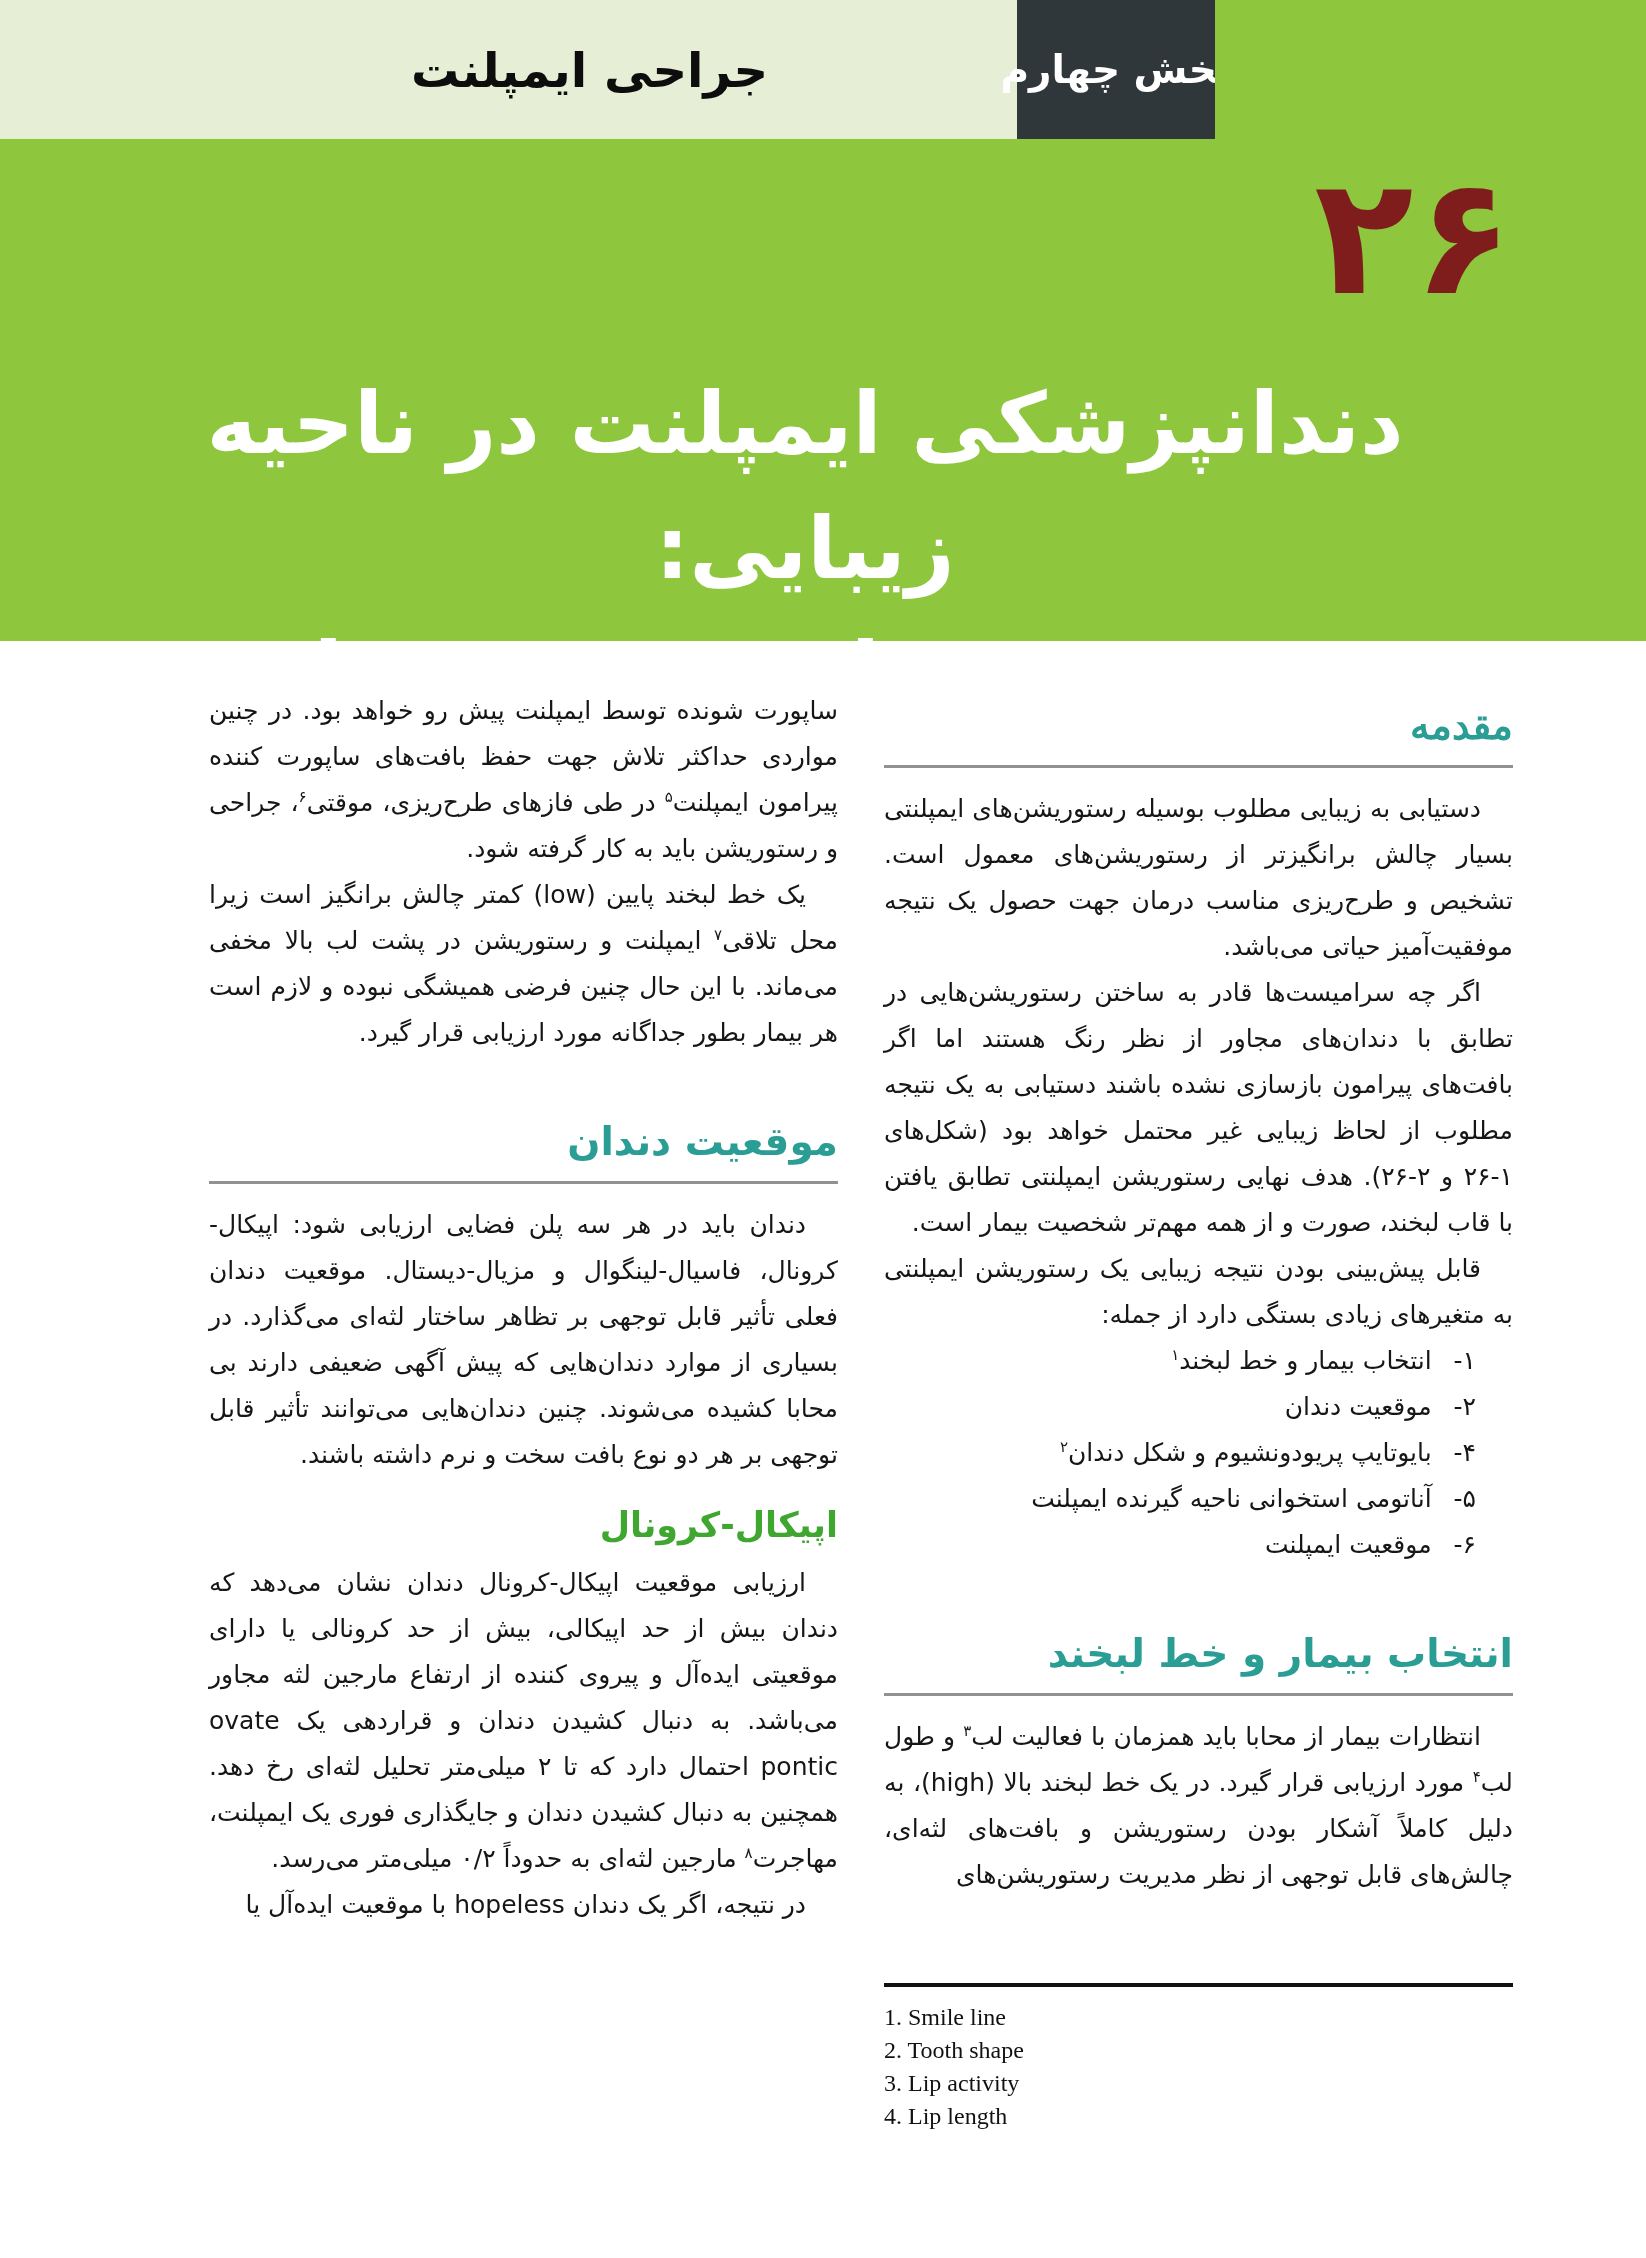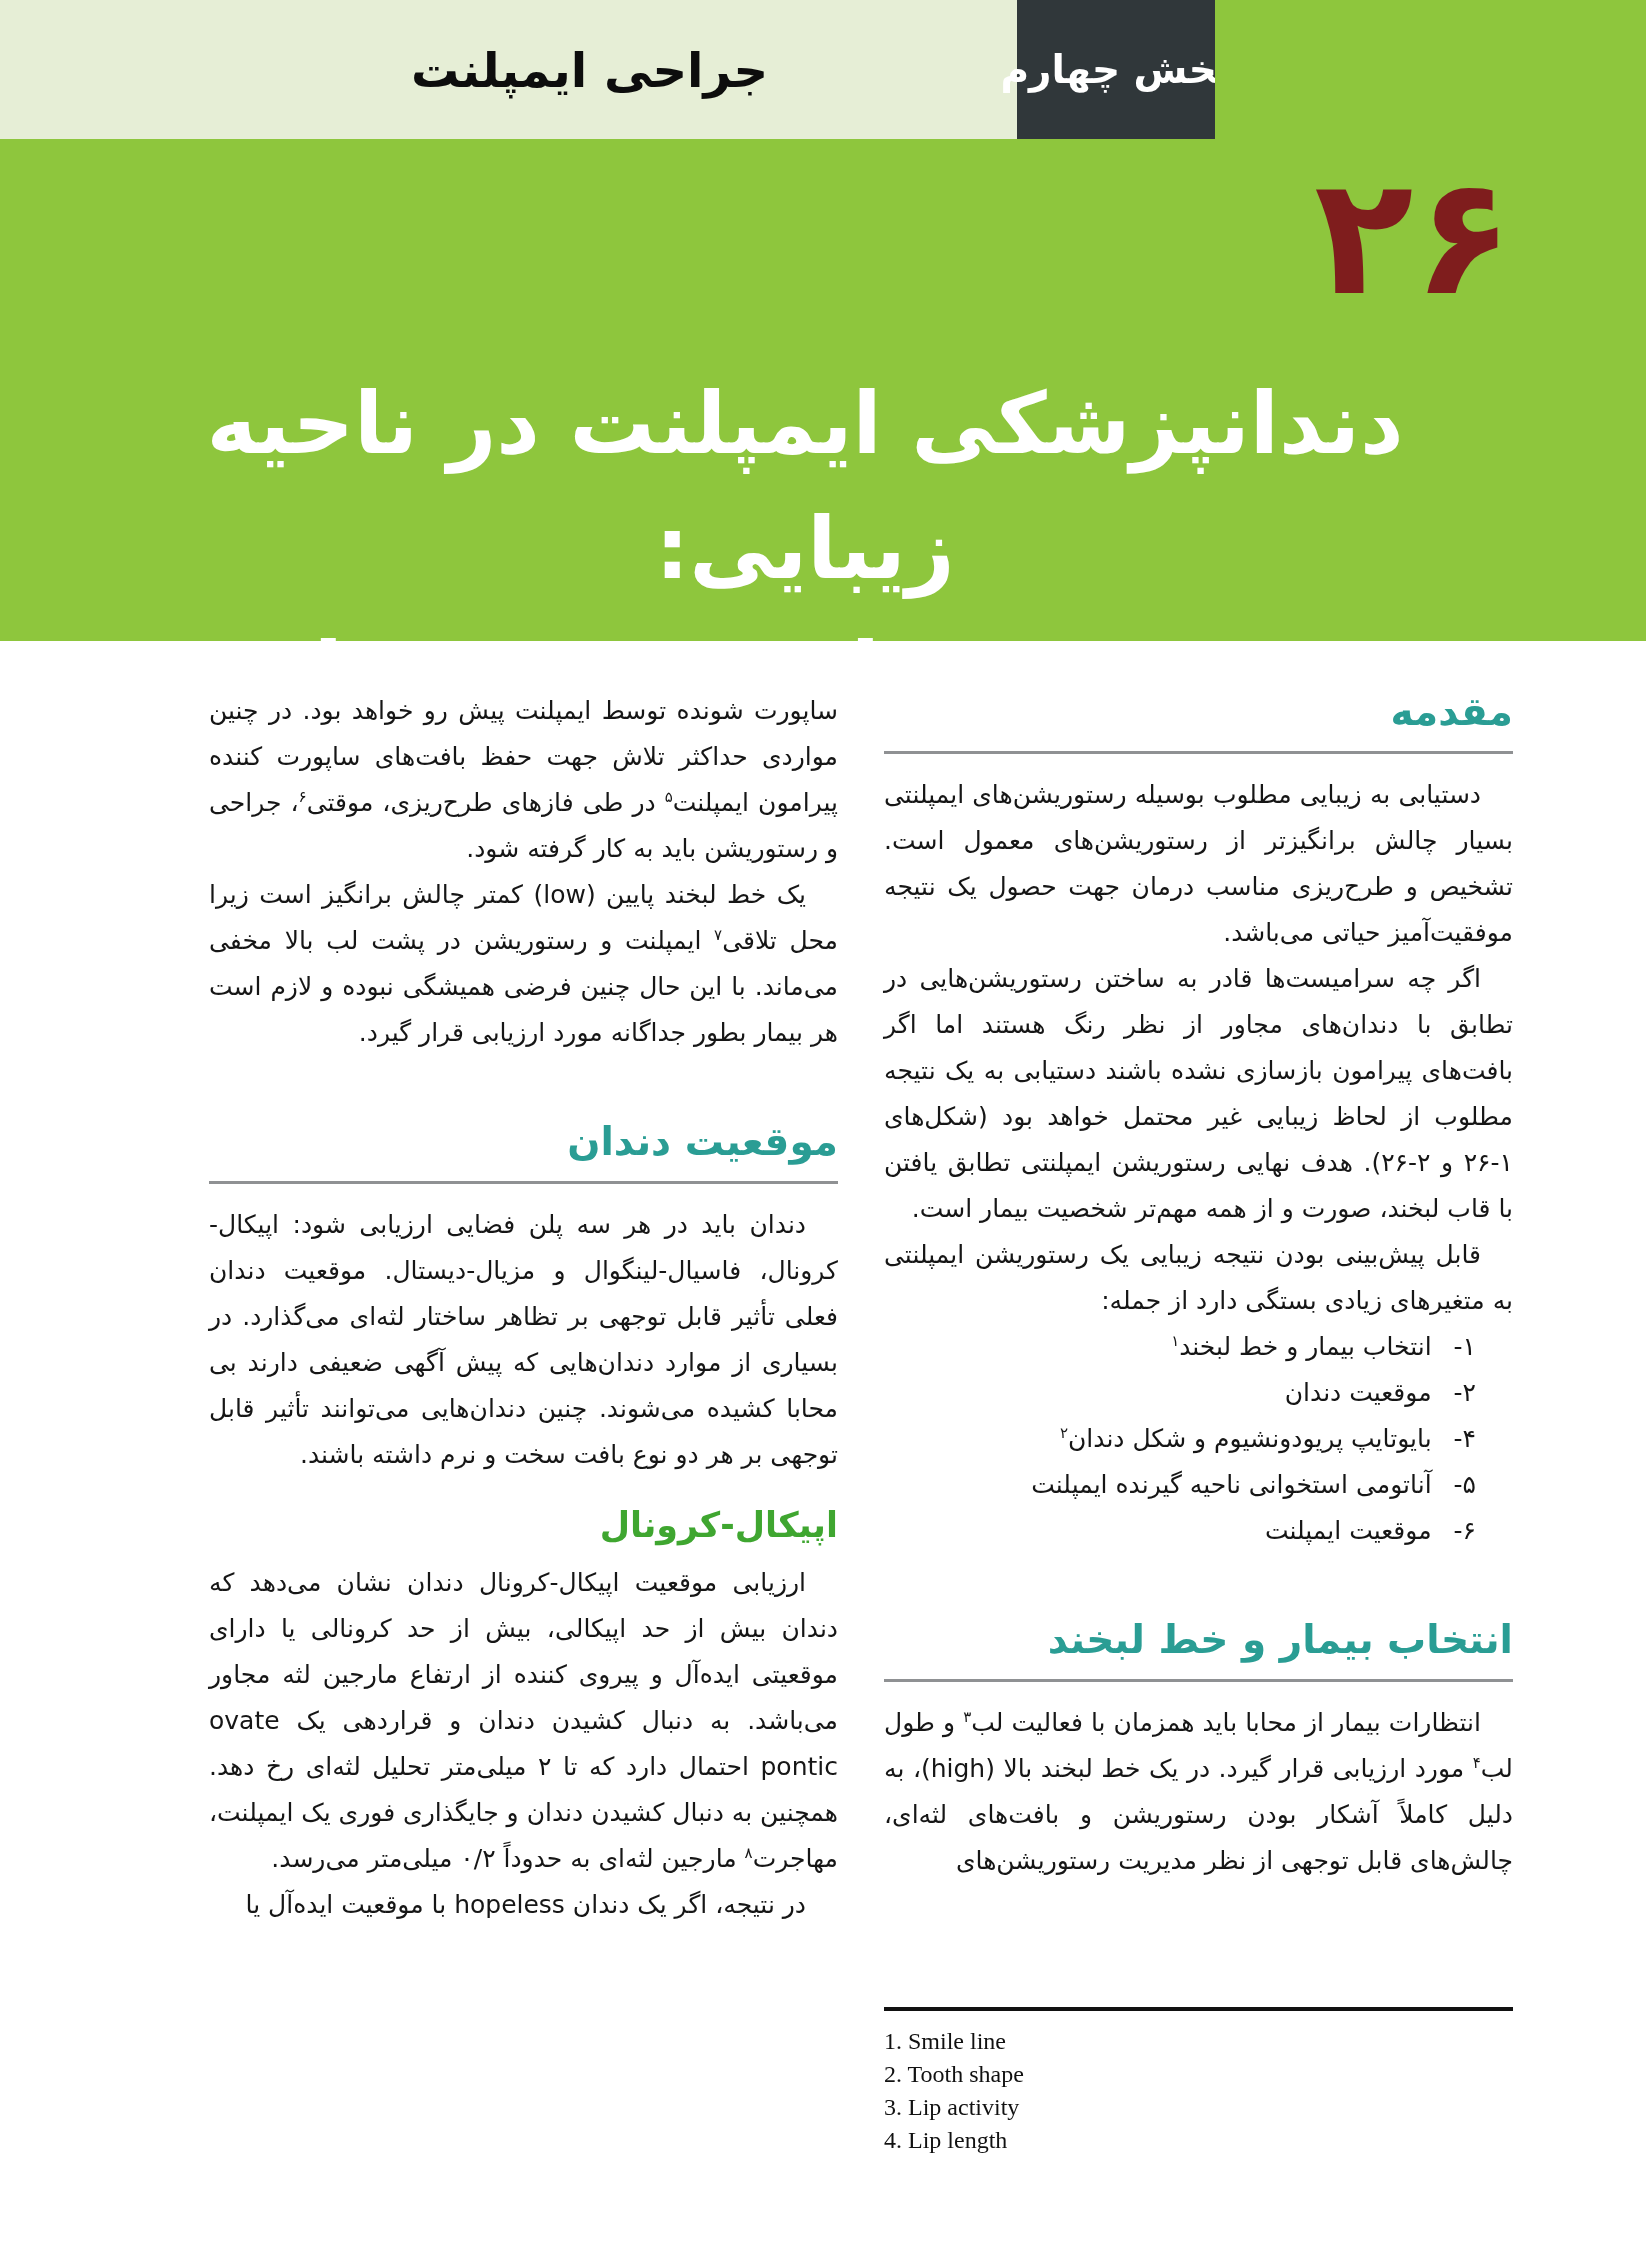--- a/index.html
+++ b/index.html
@@ -55,21 +55,21 @@
     position:absolute;top:688px;width:629px;
     font-size:25px;line-height:46px;color:var(--body-text);
     text-align:justify;
   }
   .col-right{right:133px;}
   .col-left{right:808px;}
   .section-heading{
     font-size:39px;line-height:1.25;font-weight:bold;color:var(--heading-teal);
     text-align:right;margin:62px 0 0 0;
   }
-  .section-heading.first{margin-top:0;}
+  .section-heading.first{margin-top:14px;font-family:Liberation Serif, serif;}
   .heading-rule{height:3.5px;background:var(--rule-grey);margin:14px 0 17.6px 0;}
   .sub-heading{
     font-size:35px;line-height:1.25;font-weight:bold;color:var(--subheading-green);
     text-align:right;margin:26.5px 0 12.4px 0;
   }
   p.para{margin:0;}
   p.para.indent{text-indent:32px;}
   sup.fn-marker{font-size:60%;line-height:0;}
   .variables-list{padding:0 37px 0 0;}
   .list-item{}
@@ -127,21 +127,21 @@
       <p class="para"><span>ساپورت شونده توسط ایمپلنت پیش رو خواهد بود. در چنین مواردی حداکثر تلاش جهت حفظ بافت‌های ساپورت کننده پیرامون ایمپلنت</span><sup class="fn-marker">۵</sup><span> در طی فازهای طرح‌ریزی، موقتی</span><sup class="fn-marker">۶</sup><span>، جراحی و رستوریشن باید به کار گرفته شود.</span></p>
       <p class="para indent"><span>یک خط لبخند پایین (low) کمتر چالش برانگیز است زیرا محل تلاقی</span><sup class="fn-marker">۷</sup><span> ایمپلنت و رستوریشن در پشت لب بالا مخفی می‌ماند. با این حال چنین فرضی همیشگی نبوده و لازم است هر بیمار بطور جداگانه مورد ارزیابی قرار گیرد.</span></p>
       <div class="section-heading">موقعیت دندان</div>
       <div class="heading-rule"></div>
       <p class="para indent"><span>دندان باید در هر سه پلن فضایی ارزیابی شود: اپیکال-کرونال، فاسیال-لینگوال و مزیال-دیستال. موقعیت دندان فعلی تأثیر قابل توجهی بر تظاهر ساختار لثه‌ای می‌گذارد. در بسیاری از موارد دندان‌هایی که پیش آگهی ضعیفی دارند بی محابا کشیده می‌شوند. چنین دندان‌هایی می‌توانند تأثیر قابل توجهی بر هر دو نوع بافت سخت و نرم داشته باشند.</span></p>
       <div class="sub-heading">اپیکال-کرونال</div>
       <p class="para indent"><span>ارزیابی موقعیت اپیکال-کرونال دندان نشان می‌دهد که دندان بیش از حد اپیکالی، بیش از حد کرونالی یا دارای موقعیتی ایده‌آل و پیروی کننده از ارتفاع مارجین لثه مجاور می‌باشد. به دنبال کشیدن دندان و قراردهی یک ovate pontic احتمال دارد که تا ۲ میلی‌متر تحلیل لثه‌ای رخ دهد. همچنین به دنبال کشیدن دندان و جایگذاری فوری یک ایمپلنت، مهاجرت</span><sup class="fn-marker">۸</sup><span> مارجین لثه‌ای به حدوداً ۰/۲ میلی‌متر می‌رسد.</span></p>
       <p class="para indent"><span>در نتیجه، اگر یک دندان hopeless با موقعیت ایده‌آل یا</span></p>
     </div>
 
-  <div class="footnotes footnotes-right" id="fn-right" style="left:884px;margin-top:24px;">
+  <div class="footnotes footnotes-right" id="fn-right" style="left:884px;">
     <div class="fn-rule" style="width:629px;"></div>
   <div class="fn-item">1. Smile line</div>
       <div class="fn-item">2. Tooth shape</div>
       <div class="fn-item">3. Lip activity</div>
       <div class="fn-item">4. Lip length</div>
     </div>
 
 </div>
 
 

